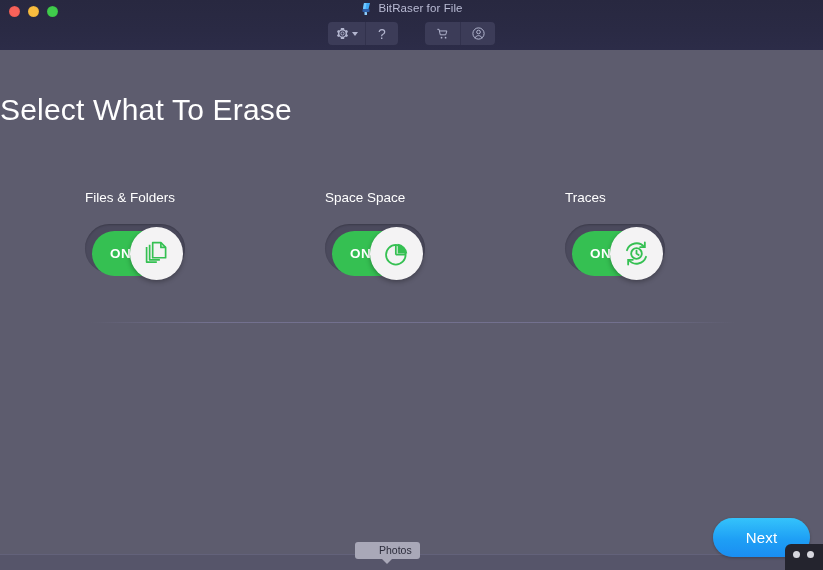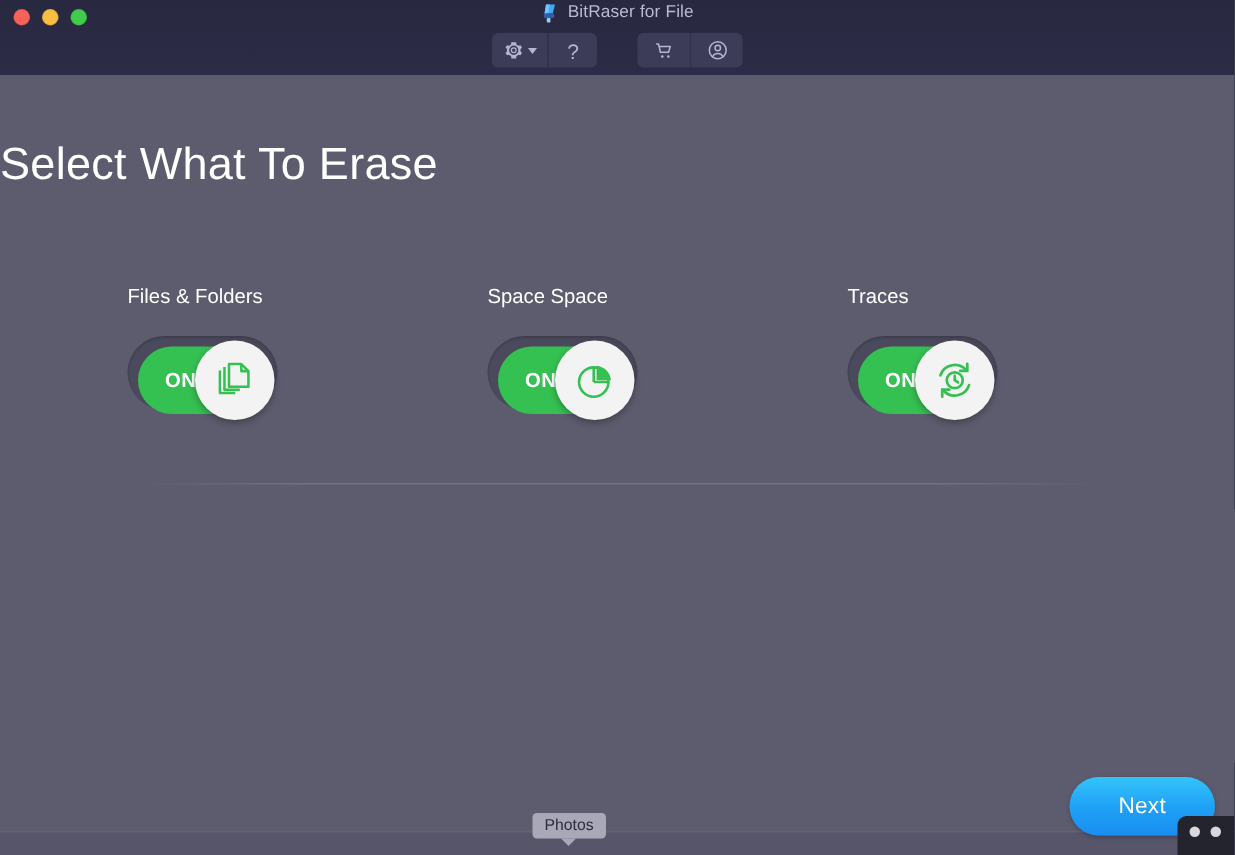--- a/index.html
+++ b/index.html
@@ -220,21 +220,21 @@
     border-top: 1px solid #63627a;
   }
 
   .tooltip {
     position: absolute;
     left: 355px;
     bottom: 11px;
     background: #a9a8b8;
     color: #2b2b3a;
     font-size: 10.5px;
-    padding: 3px 8px 4px 8px;
+    padding: 3px 8px 4px 24px;
     border-radius: 3px;
     line-height: 1;
     white-space: nowrap;
   }
   .tooltip::after {
     content: "";
     position: absolute;
     left: 50%;
     bottom: -5px;
     margin-left: -5px;

